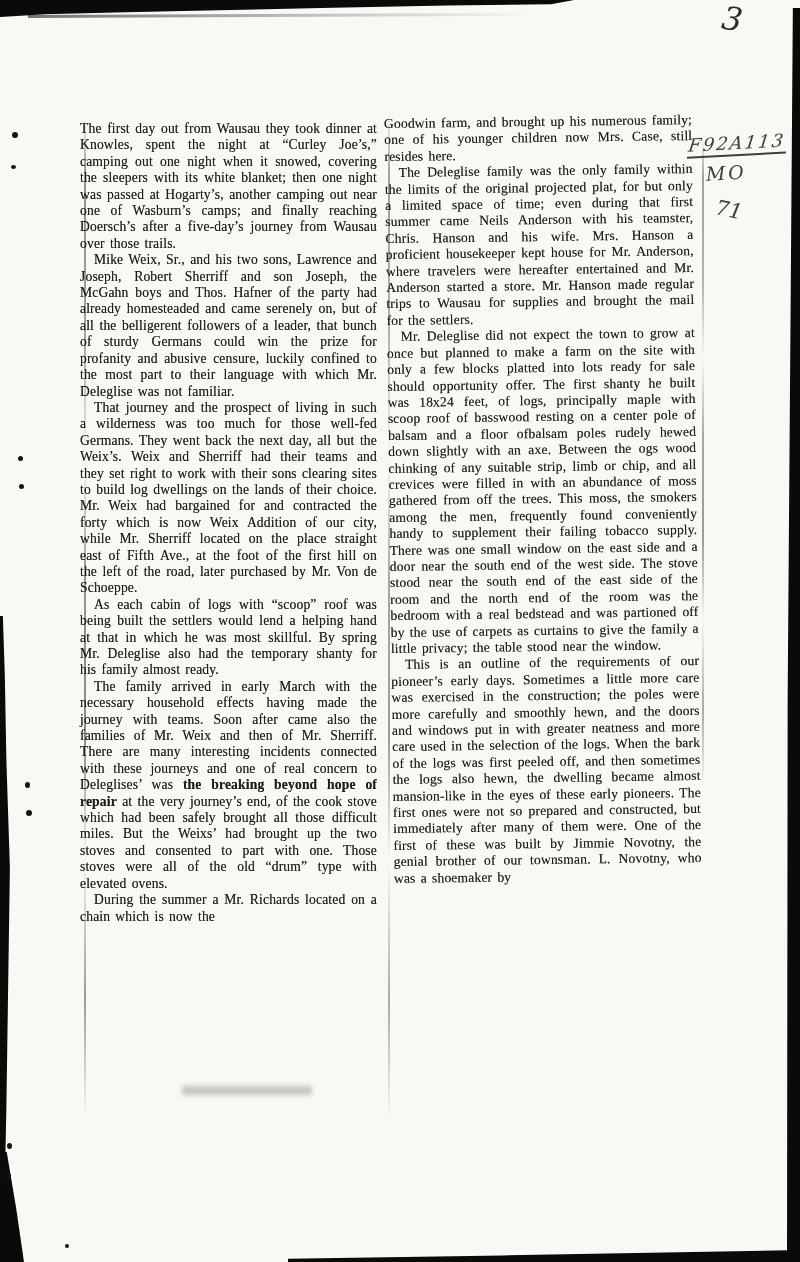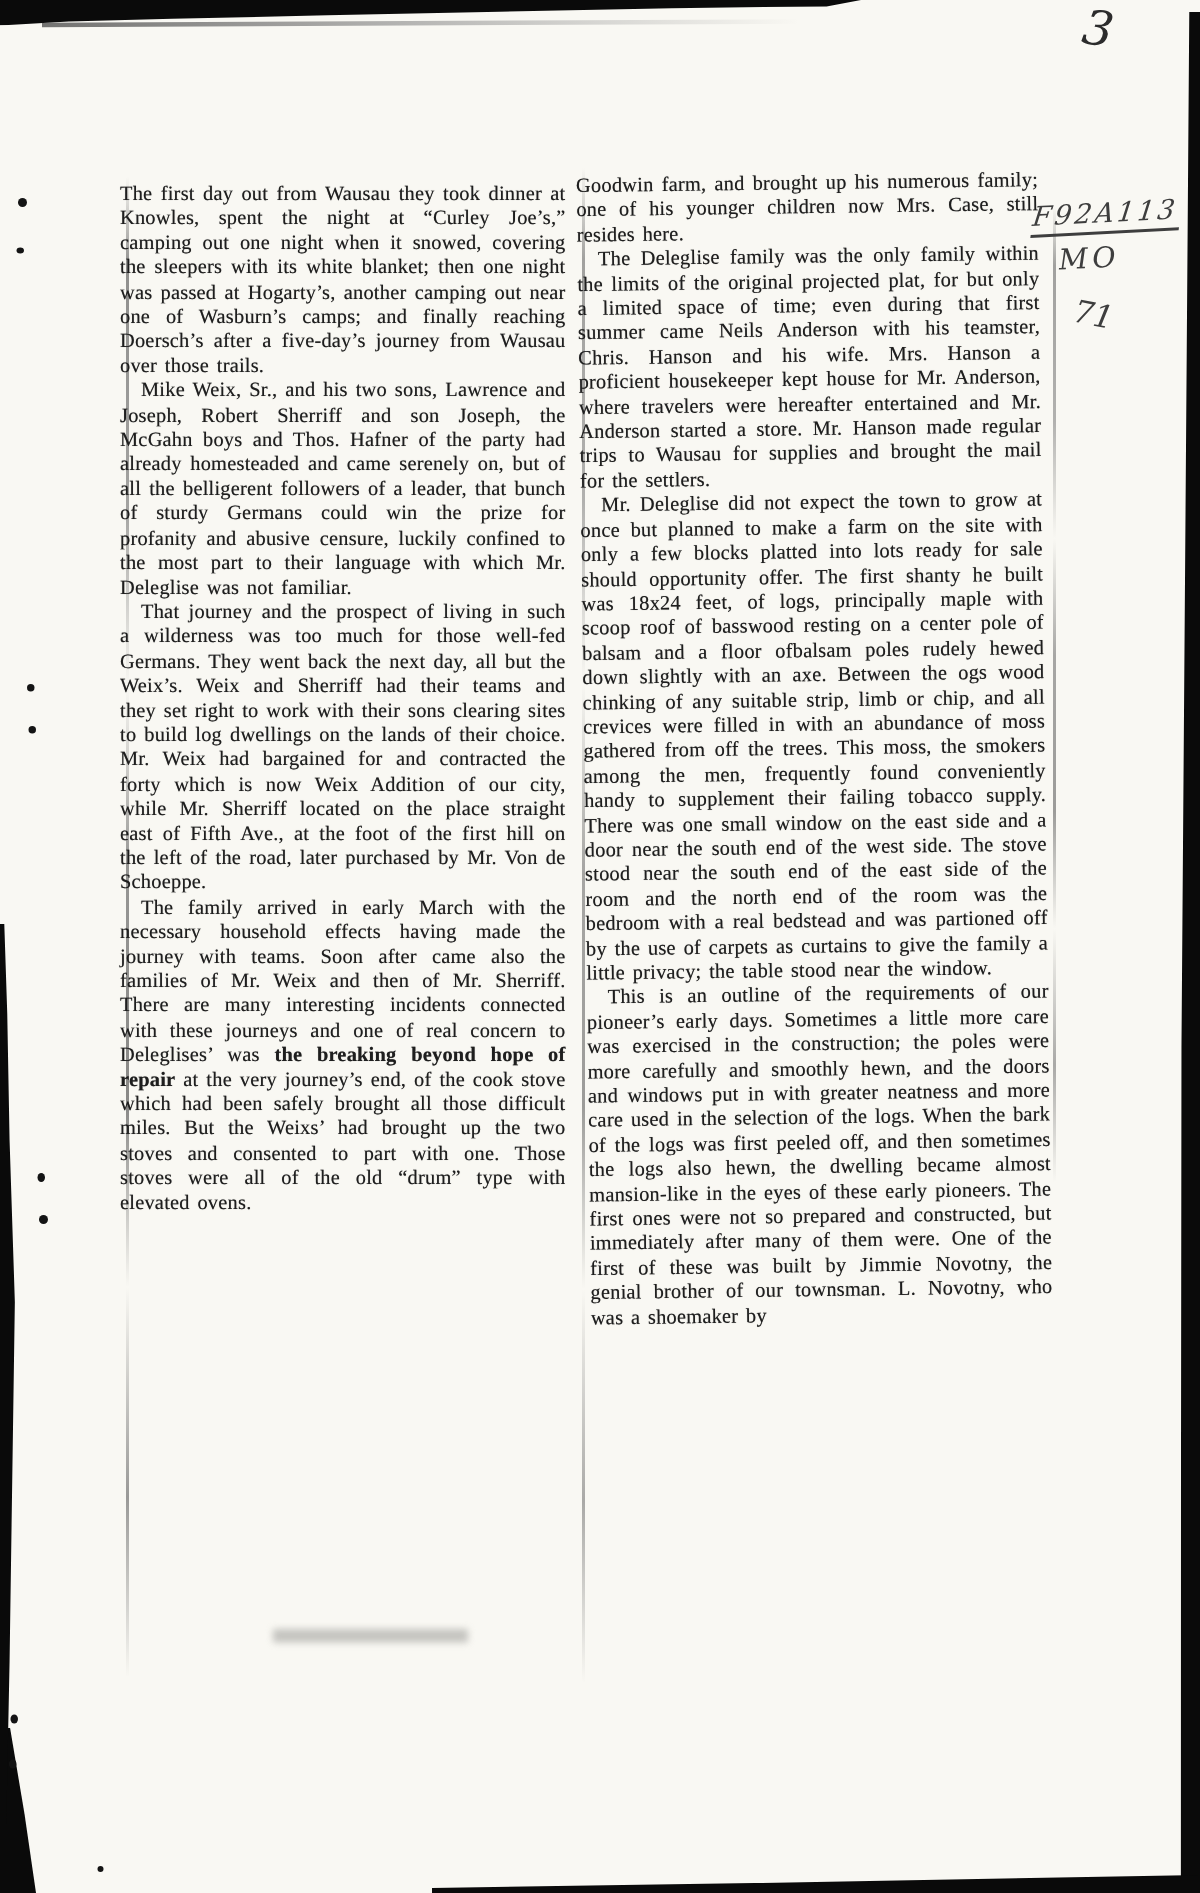--- a/index.html
+++ b/index.html
@@ -101,21 +101,23 @@
   <div class="stamp">
     <div class="stamp-code">F92A113</div>
     <div class="stamp-mo">MO</div>
     <div class="stamp-num">71</div>
   </div>
 
   <div class="col col-left">
     <p class="noindent">The first day out from Wausau they took dinner at Knowles, spent the night at “Curley Joe’s,” camping out one night when it snowed, covering the sleepers with its white blanket; then one night was passed at Hogarty’s, another camping out near one of Wasburn’s camps; and finally reaching Doersch’s after a five-day’s journey from Wausau over those trails.</p>
     <p>Mike Weix, Sr., and his two sons, Lawrence and Joseph, Robert Sherriff and son Joseph, the McGahn boys and Thos. Hafner of the party had already homesteaded and came serenely on, but of all the belligerent followers of a leader, that bunch of sturdy Germans could win the prize for profanity and abusive censure, luckily confined to the most part to their language with which Mr. Deleglise was not familiar.</p>
     <p>That journey and the prospect of living in such a wilderness was too much for those well-fed Germans. They went back the next day, all but the Weix’s. Weix and Sherriff had their teams and they set right to work with their sons clearing sites to build log dwellings on the lands of their choice. Mr. Weix had bargained for and contracted the forty which is now Weix Addition of our city, while Mr. Sherriff located on the place straight east of Fifth Ave., at the foot of the first hill on the left of the road, later purchased by Mr. Von de Schoeppe.</p>
+    <p>As each cabin of logs with “scoop” roof was being built the settlers would lend a helping hand at that in which he was most skillful. By spring Mr. Deleglise also had the temporary shanty for his family almost ready.</p>
     <p><span>The family arrived in early March with the necessary household effects having made the journey with teams. Soon after came also the families of Mr. Weix and then of Mr. Sherriff. There are many interesting incidents connected with these journeys and one of real concern to Deleglises’ was </span><span class="bold-run">the breaking beyond hope of repair</span><span> at the very journey’s end, of the cook stove which had been safely brought all those difficult miles. But the Weixs’ had brought up the two stoves and consented to part with one. Those stoves were all of the old “drum” type with elevated ovens.</span></p>
+    <p>During the summer a Mr. Richards located on a chain which is now the</p>
   </div>
 
   <div class="col col-right">
     <p class="noindent">Goodwin farm, and brought up his numerous family; one of his younger children now Mrs. Case, still resides here.</p>
     <p>The Deleglise family was the only family within the limits of the original projected plat, for but only a limited space of time; even during that first summer came Neils Anderson with his teamster, Chris. Hanson and his wife. Mrs. Hanson a proficient housekeeper kept house for Mr. Anderson, where travelers were hereafter entertained and Mr. Anderson started a store. Mr. Hanson made regular trips to Wausau for supplies and brought the mail for the settlers.</p>
     <p>Mr. Deleglise did not expect the town to grow at once but planned to make a farm on the site with only a few blocks platted into lots ready for sale should opportunity offer. The first shanty he built was 18x24 feet, of logs, principally maple with scoop roof of basswood resting on a center pole of balsam and a floor ofbalsam poles rudely hewed down slightly with an axe. Between the ogs wood chinking of any suitable strip, limb or chip, and all crevices were filled in with an abundance of moss gathered from off the trees. This moss, the smokers among the men, frequently found conveniently handy to supplement their failing tobacco supply. There was one small window on the east side and a door near the south end of the west side. The stove stood near the south end of the east side of the room and the north end of the room was the bedroom with a real bedstead and was partioned off by the use of carpets as curtains to give the family a little privacy; the table stood near the window.</p>
     <p>This is an outline of the requirements of our pioneer’s early days. Sometimes a little more care was exercised in the construction; the poles were more carefully and smoothly hewn, and the doors and windows put in with greater neatness and more care used in the selection of the logs. When the bark of the logs was first peeled off, and then sometimes the logs also hewn, the dwelling became almost mansion-like in the eyes of these early pioneers. The first ones were not so prepared and constructed, but immediately after many of them were. One of the first of these was built by Jimmie Novotny, the genial brother of our townsman. L. Novotny, who was a shoemaker by</p>
   </div>
 
 </div>

